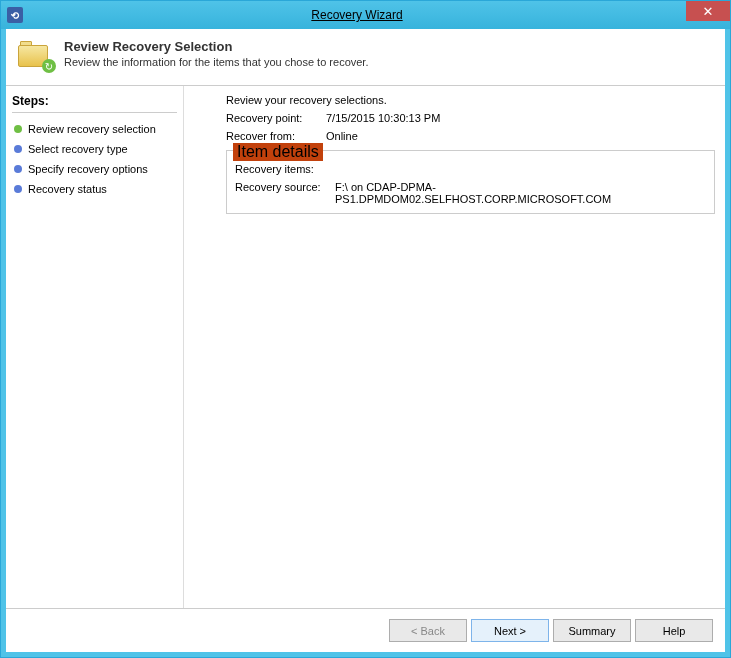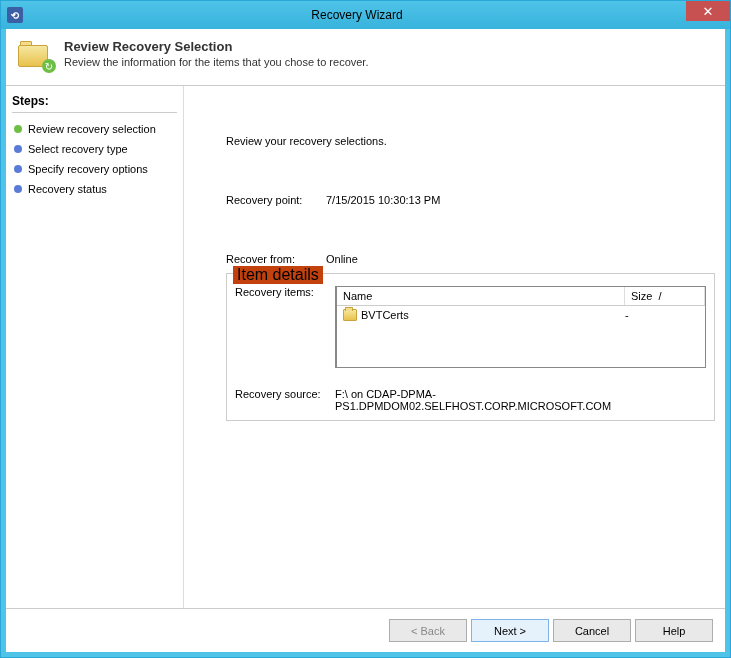--- a/index.html
+++ b/index.html
@@ -33,20 +33,21 @@
     background: #3a5fa5;
     border-radius: 2px;
     display:flex;align-items:center;justify-content:center;
     color:#fff;font-size:10px;font-weight:bold;
   }
   .titlebar .title {
     position:absolute;
     left:0; right:17px;
     text-align:center;
     font-size:12px;
+    text-decoration:underline;
   }
   .titlebar .close {
     margin-left:auto;
     width:44px; height:20px;
     background:#c75050;
     display:flex;align-items:center;justify-content:center;
     color:#fff;
     font-size:13px;
     cursor:pointer;
     margin-right:0;
@@ -108,21 +109,21 @@
   .bullet{
     width:8px;height:8px;border-radius:50%;
     margin-right:6px;flex-shrink:0;
   }
   .bullet.active{background:#6fbf44;}
   .bullet.pending{background:#5a7bd8;}
   .main{
     flex:1;padding:8px 10px;
     display:flex;flex-direction:column;
   }
-  .info-line{font-size:11px;margin-bottom:6px;display:flex;margin-top:41px;}
+  .info-line{font-size:11px;margin-bottom:6px;display:flex;}
   .info-label{width:100px;flex-shrink:0;}
   .fieldset{
     border:1px solid #ccc;padding:8px;font-size:11px;
     margin-top:2px;margin-bottom:8px;position:relative;
   }
   .fieldset-legend{
     position:absolute;top:-8px;left:6px;background:#c2410c;padding:0 4px;font-size:16px;
   }
   .details-row{display:flex;align-items:flex-start;margin-top:4px;}
   .details-label{width:100px;flex-shrink:0;}
@@ -146,21 +147,21 @@
     background:linear-gradient(#f6e7a1,#e8c24c);
     border:1px solid #caa43b;border-radius:1px;
     position:relative;
   }
   .row-icon::before{
     content:"";position:absolute;left:1px;top:-3px;width:6px;height:3px;
     background:#f1dd8c;border:1px solid #caa43b;border-bottom:none;border-radius:1px 1px 0 0;
   }
   .row-name{flex:1;}
   .row-size{width:74px;}
-  .source-row{display:flex;font-size:11px;margin-top:20px;}
+  .source-row{display:flex;font-size:11px;margin-top:6px;}
   .footer{
     border-top:1px solid #ccc;
     padding:10px 12px;
     display:flex;justify-content:flex-end;gap:4px;
     background:#fff;
   }
   .btn{
     min-width:78px;height:23px;
     border:1px solid #adadad;background:#e9e9e9;
     font-size:11px;cursor:pointer;
@@ -227,43 +228,32 @@
         <div class="info-line">
           <span class="info-label">Recover from:</span>
           <span>Online</span>
         </div>
 
         <div class="fieldset">
           <div class="fieldset-legend">Item details</div>
 
           <div class="details-row">
             <div class="details-label">Recovery items:</div>
-            <div class="grid">
-              <div class="grid-head">
-                <div class="col-name">Name</div>
-                <div class="col-size"><span>Size</span>&nbsp;&nbsp;/</div>
-              </div>
-              <div class="grid-row">
-                <span class="row-icon"></span>
-                <span class="row-name">BVTCerts</span>
-                <span class="row-size">-</span>
-              </div>
-            </div>
           </div>
 
           <div class="source-row">
             <div class="details-label">Recovery source:</div>
             <div>F:\ on CDAP-DPMA-PS1.DPMDOM02.SELFHOST.CORP.MICROSOFT.COM</div>
           </div>
         </div>
 
       </div>
     </div>
 
     <div class="footer">
       <button class="btn" disabled="">&lt; Back</button>
       <button class="btn primary">Next &gt;</button>
-      <button class="btn">Cancel</button>
+      <button class="btn">Summary</button>
       <button class="btn">Help</button>
     </div>
 
   </div>
 </div>
 
 </body></html>

